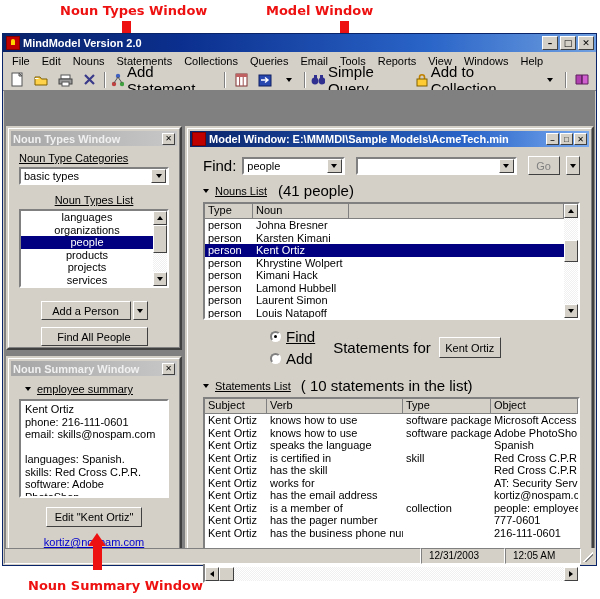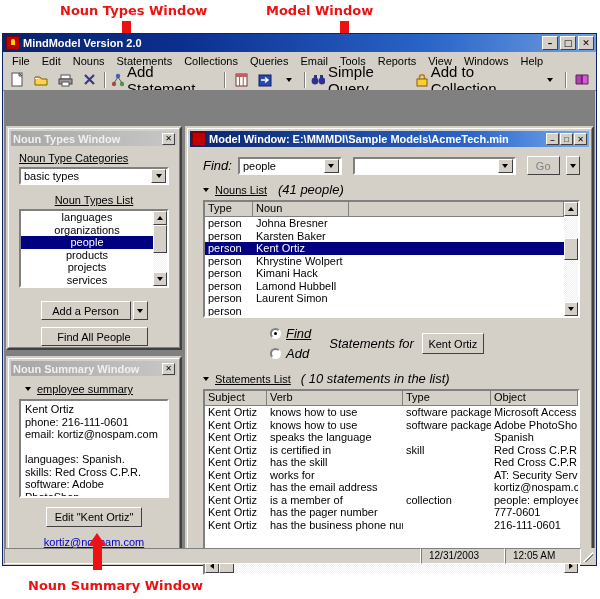--- a/index.html
+++ b/index.html
@@ -51,21 +51,21 @@
   .mdi-tb{height:15px;display:flex;align-items:center;padding:0 2px;
       font-size:11px;font-weight:bold;}
   .mdi-tb.inactive{background:linear-gradient(to right,#a6a6a6,#c8c8c8);color:#f0f0f0;}
   .mdi-tb.active{background:linear-gradient(to right,#0a246a,#2a65c8 70%,#79aaf0);color:#fff;}
   .mdi-tb .t{flex:1 1 auto;overflow:hidden;white-space:nowrap;}
   .xbtn{width:13px;height:12px;background:#d4d0c8;border:1px solid;
         border-color:#ffffff #404040 #404040 #ffffff;font-size:8px;
         display:flex;align-items:center;justify-content:center;color:#000;box-sizing:border-box;}
 
   
-  .lbl{font-size:13px;font-style:italic;}
+  .lbl{font-size:15px;}
   .ulbl{font-size:11px;text-decoration:underline;}
   .sunken{background:#fff;border:2px solid;border-color:#808080 #ffffff #ffffff #808080;
           box-sizing:border-box;}
   .combo{height:18px;background:#fff;border:2px solid;
          border-color:#808080 #ffffff #ffffff #808080;box-sizing:border-box;
          display:flex;align-items:center;font-size:11px;padding-left:3px;}
   .combo .cval{flex:1 1 auto;overflow:hidden;white-space:nowrap;}
   .cbtn{width:15px;height:14px;margin-right:1px;background:#d4d0c8;border:1px solid;
         border-color:#ffffff #404040 #404040 #ffffff;box-sizing:border-box;
         display:flex;align-items:center;justify-content:center;flex:0 0 auto;}
@@ -317,21 +317,21 @@
 
         <div style="padding:5px 8px 0 8px;">
           <div style="display:flex;align-items:center;gap:6px;margin:2px 0 4px 6px;">
             <div class="tri-d"></div>
             <div class="ulbl">employee summary</div>
           </div>
 
           <div class="sunken" style="height:99px;padding:2px 4px;font-size:11px;line-height:12.5px;overflow:hidden;">
             <div>Kent Ortiz</div>
             <div>phone: 216-111-0601</div>
-            <div>email: kortiz@nospam.com</div>
+            <div>email: skills@nospam.com</div>
             <div>&nbsp;</div>
             <div>languages: Spanish.</div>
             <div>skills: Red Cross C.P.R.</div>
             <div>software: Adobe PhotoShop,</div>
 
           </div>
 
           <div style="display:flex;justify-content:center;margin-top:9px;">
             <div class="btn" style="width:96px;height:20px;">Edit "Kent Ortiz"</div>
           </div>
@@ -387,21 +387,21 @@
               <div style="width:48px;">Type</div>
               <div style="width:96px;">Noun</div>
               <div style="flex:1;"></div>
             </div>
             <div class="gridrow">
                 <div style="width:48px;">person</div>
                 <div style="flex:1;">Johna Bresner</div>
               </div>
             <div class="gridrow">
                 <div style="width:48px;">person</div>
-                <div style="flex:1;">Karsten Baker</div>
+                <div style="flex:1;">Karsten Kimani</div>
               </div>
             <div class="gridrow sel">
                 <div style="width:48px;">person</div>
                 <div style="flex:1;">Kent Ortiz</div>
               </div>
             <div class="gridrow">
                 <div style="width:48px;">person</div>
                 <div style="flex:1;">Khrystine Wolpert</div>
               </div>
             <div class="gridrow">
@@ -411,20 +411,21 @@
             <div class="gridrow">
                 <div style="width:48px;">person</div>
                 <div style="flex:1;">Lamond Hubbell</div>
               </div>
             <div class="gridrow">
                 <div style="width:48px;">person</div>
                 <div style="flex:1;">Laurent Simon</div>
               </div>
             <div class="gridrow">
                 <div style="width:48px;">person</div>
+                <div style="flex:1;">Louis Natapoff</div>
               </div>
           </div>
           <div class="vsb">
             <div class="sbbtn">
                 <div class="tri-u"></div>
               </div>
             <div class="sbtrack" style="left:0;right:0;top:14px;bottom:14px;"></div>
             <div class="sbthumb" style="left:0;width:14px;top:36px;height:22px;"></div>
             <div class="sbbtn" style="position:absolute;bottom:0;">
                 <div class="tri-d"></div>

